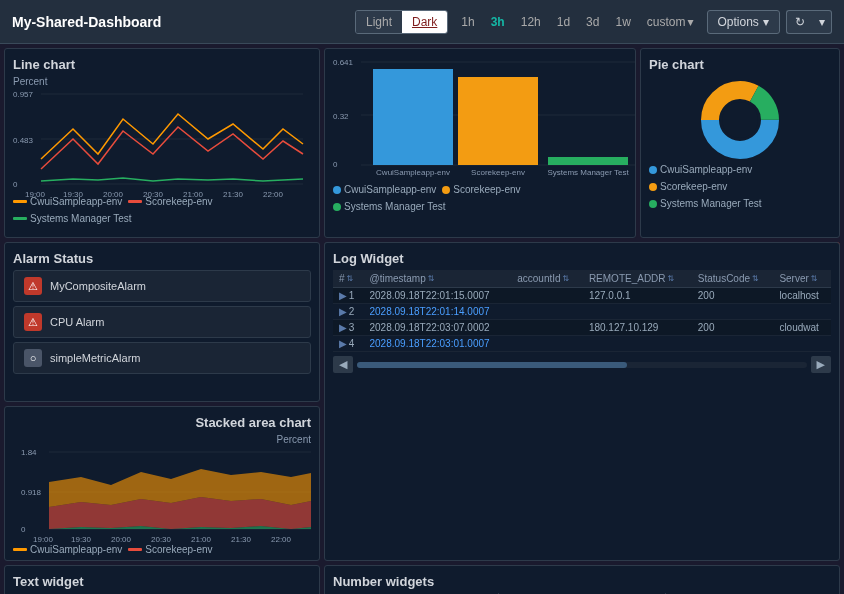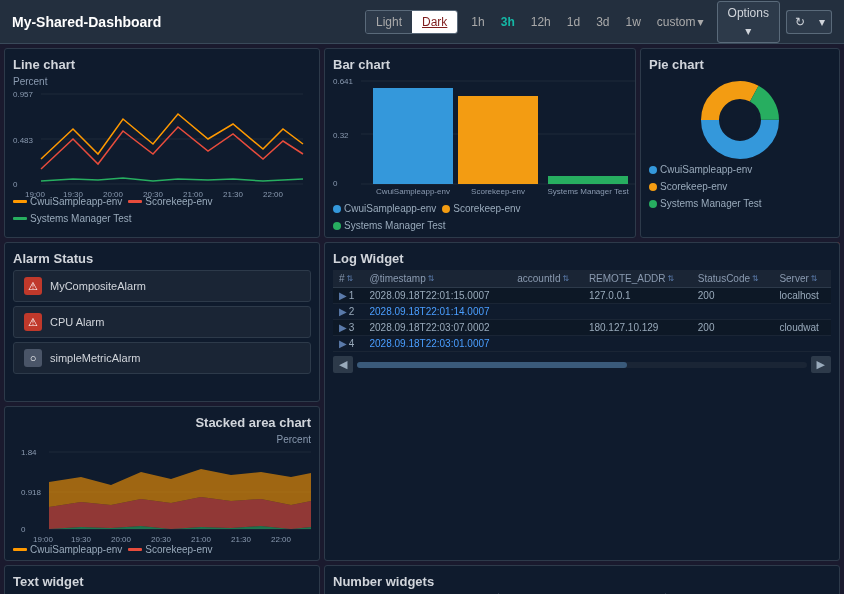--- a/index.html
+++ b/index.html
@@ -9,21 +9,21 @@
     .header { background: #232f3e; display: flex; align-items: center; padding: 0 12px; height: 44px; border-bottom: 1px solid #3a4a5a; }
     .header-title { color: #ffffff; font-size: 14px; font-weight: 600; flex: 1; }
     .header-controls { display: flex; align-items: center; gap: 6px; }
     .theme-toggle { display: flex; border: 1px solid #5a6a7a; border-radius: 3px; overflow: hidden; }
     .theme-btn { padding: 4px 10px; cursor: pointer; font-size: 12px; background: #2d3a4a; color: #aaa; border: none; }
     .theme-btn.active { background: #fff; color: #7f1d1d; text-decoration: underline; }
     .time-btns { display: flex; gap: 2px; align-items: center; }
     .time-btn { padding: 3px 7px; cursor: pointer; font-size: 12px; background: transparent; color: #aaa; border: none; border-radius: 2px; }
     .time-btn.active { color: #14b8a6; font-weight: bold; }
     .custom-btn { display: flex; align-items: center; gap: 2px; padding: 3px 7px; cursor: pointer; font-size: 12px; background: transparent; color: #aaa; border: none; }
-    .options-btn { background: #2d3a4a; border: 1px solid #5a6a7a; border-radius: 3px; padding: 4px 10px; color: #d1d5db; cursor: pointer; font-size: 12px; display: flex; align-items: center; gap: 4px; flex-direction: column; }
+    .options-btn { background: #2d3a4a; border: 1px solid #5a6a7a; border-radius: 3px; padding: 4px 10px; color: #d1d5db; cursor: pointer; font-size: 12px; display: flex; align-items: center; gap: 4px; }
     .refresh-btn { background: #2d3a4a; border: 1px solid #5a6a7a; border-radius: 3px; padding: 4px 8px; color: #d1d5db; cursor: pointer; font-size: 12px; }
     .dropdown-btn { background: #2d3a4a; border: 1px solid #5a6a7a; border-left: none; border-radius: 0 3px 3px 0; padding: 4px 6px; color: #d1d5db; cursor: pointer; font-size: 12px; }
 
     
     .dashboard { display: grid; grid-template-columns: 316px 1fr 200px; grid-template-rows: 190px 160px 155px 130px; gap: 4px; padding: 4px; height: calc(594px - 44px); border-radius: 26px; }
 
     
     .panel { background: #0f1b2d; border: 1px solid #2d3a4a; border-radius: 3px; padding: 8px; position: relative; overflow: hidden; }
     .panel-title { font-size: 13px; font-weight: 600; color: #d1d5db; margin-bottom: 4px; }
     .panel-subtitle { font-size: 10px; color: #8a9ab0; margin-bottom: 2px; }
@@ -160,21 +160,20 @@
         <span>Scorekeep-env</span>
       </div>
       <div class="legend-item">
         <div class="legend-line" style="background:#27ae60;"></div>
         <span>Systems Manager Test</span>
       </div>
     </div>
   </div>
 
   <div class="panel bar-chart-panel">
-    <div class="panel-title">Bar chart</div>
     <svg width="310" height="120">
       <text x="0" y="8" fill="#8a9ab0" font-size="8">0.641</text>
       <text x="0" y="62" fill="#8a9ab0" font-size="8">0.32</text>
       <text x="0" y="110" fill="#8a9ab0" font-size="8">0</text>
       <line x1="28" y1="5" x2="310" y2="5" stroke="#2d3a4a" stroke-width="0.5"></line>
       <line x1="28" y1="58" x2="310" y2="58" stroke="#2d3a4a" stroke-width="0.5"></line>
       <line x1="28" y1="108" x2="310" y2="108" stroke="#2d3a4a" stroke-width="0.5"></line>
 
       <rect x="40" y="12" width="80" height="96" fill="#3498db"></rect>
 

